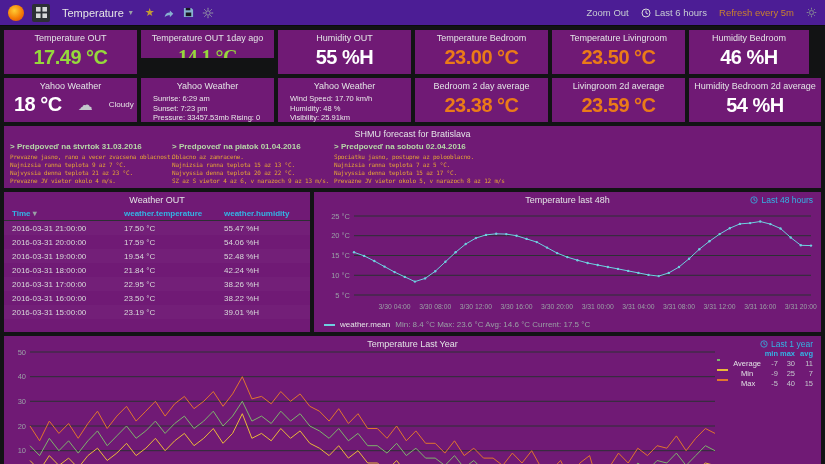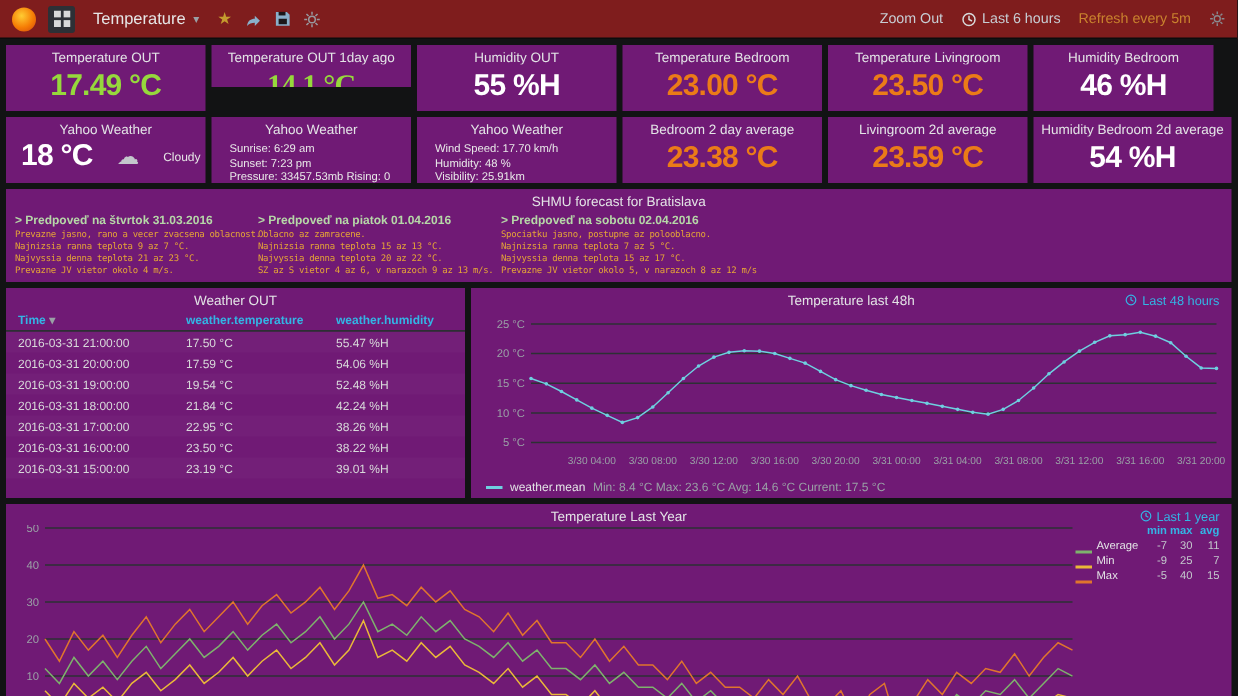--- a/index.html
+++ b/index.html
@@ -1,19 +1,19 @@
 <!DOCTYPE html>
 <html><head>
 <meta charset="utf-8">
 <style>
   *{margin:0;padding:0;box-sizing:border-box}
   html,body{width:825px;height:464px;overflow:hidden}
   body{background:#121314;font-family:"Liberation Sans",sans-serif;color:#d8d9da;position:relative;font-size:10px}
   
-  .navbar{position:absolute;left:0;top:0;width:825px;height:26px;background:#7f1d1d;border-bottom:1px solid #0b0c0d;display:flex;align-items:center;padding:0 8px;gap:8px}
+  .navbar{position:absolute;left:0;top:0;width:825px;height:26px;background:#4c1d95;border-bottom:1px solid #0b0c0d;display:flex;align-items:center;padding:0 8px;gap:8px}
   .nav-right{margin-left:auto;display:flex;align-items:center;gap:12px}
   .logo{width:16px;height:16px;border-radius:50%;background:radial-gradient(circle at 40% 35%, #ffcc33, #f57d05 55%, #d1440e);display:inline-block}
   .grid-btn{width:18px;height:18px;background:#2d3036;border-radius:2px;display:flex;align-items:center;justify-content:center;cursor:pointer}
   .dash-title{display:flex;align-items:center;gap:5px;font-size:11px;color:#e6e6e6;cursor:pointer;padding:0 4px}
   .caret{font-size:8px;color:#9aa0a6}
   .icon-btn{display:flex;align-items:center;cursor:pointer;opacity:.95}
   .star{color:#c9a22f;font-size:11px}
   .nav-link{font-size:9.5px;color:#c7cdd3;cursor:pointer;display:flex;align-items:center;gap:4px}
   .refresh{color:#c9822e}
   
@@ -36,21 +36,21 @@
   .tbl td{font-size:8px;color:#d8d9da;padding:2.5px 0 2.5px 8px;white-space:nowrap}
   .tbl tr:nth-child(odd) td{background:rgba(255,255,255,.025)}
   
   .chart-link{position:absolute;top:3px;right:8px;font-size:8.5px;color:#33b5e5;cursor:pointer;display:flex;align-items:center;gap:3px}
   .legend48{position:absolute;left:10px;bottom:3px;font-size:8px;color:#9aa0a6;display:flex;align-items:center;gap:5px;white-space:nowrap}
   .dash{display:inline-block;width:11px;height:2px;vertical-align:middle}
   .lname{color:#e3e4e6}
   .year-legend{position:absolute;right:8px;top:13px;width:96px;font-size:7.5px}
   .yl-row{display:grid;grid-template-columns:44px 17px 17px 18px;line-height:10px}
   .yl-row span{text-align:right}
-  .yl-row .yl-name{text-align:left;color:#e3e4e6;display:flex;align-items:flex-end;gap:3px;cursor:pointer}
+  .yl-row .yl-name{text-align:left;color:#e3e4e6;display:flex;align-items:flex-start;gap:13px;cursor:pointer}
   .yl-head span{color:#33b5e5;font-weight:bold;cursor:pointer}
   .yl-val{color:#c3c7cc}
 </style>
 </head>
 <body>
 
 <div class="navbar">
   <span class="logo"></span>
   <span class="grid-btn">
     <svg width="11" height="11" viewBox="0 0 12 12" fill="#d8d9da">

